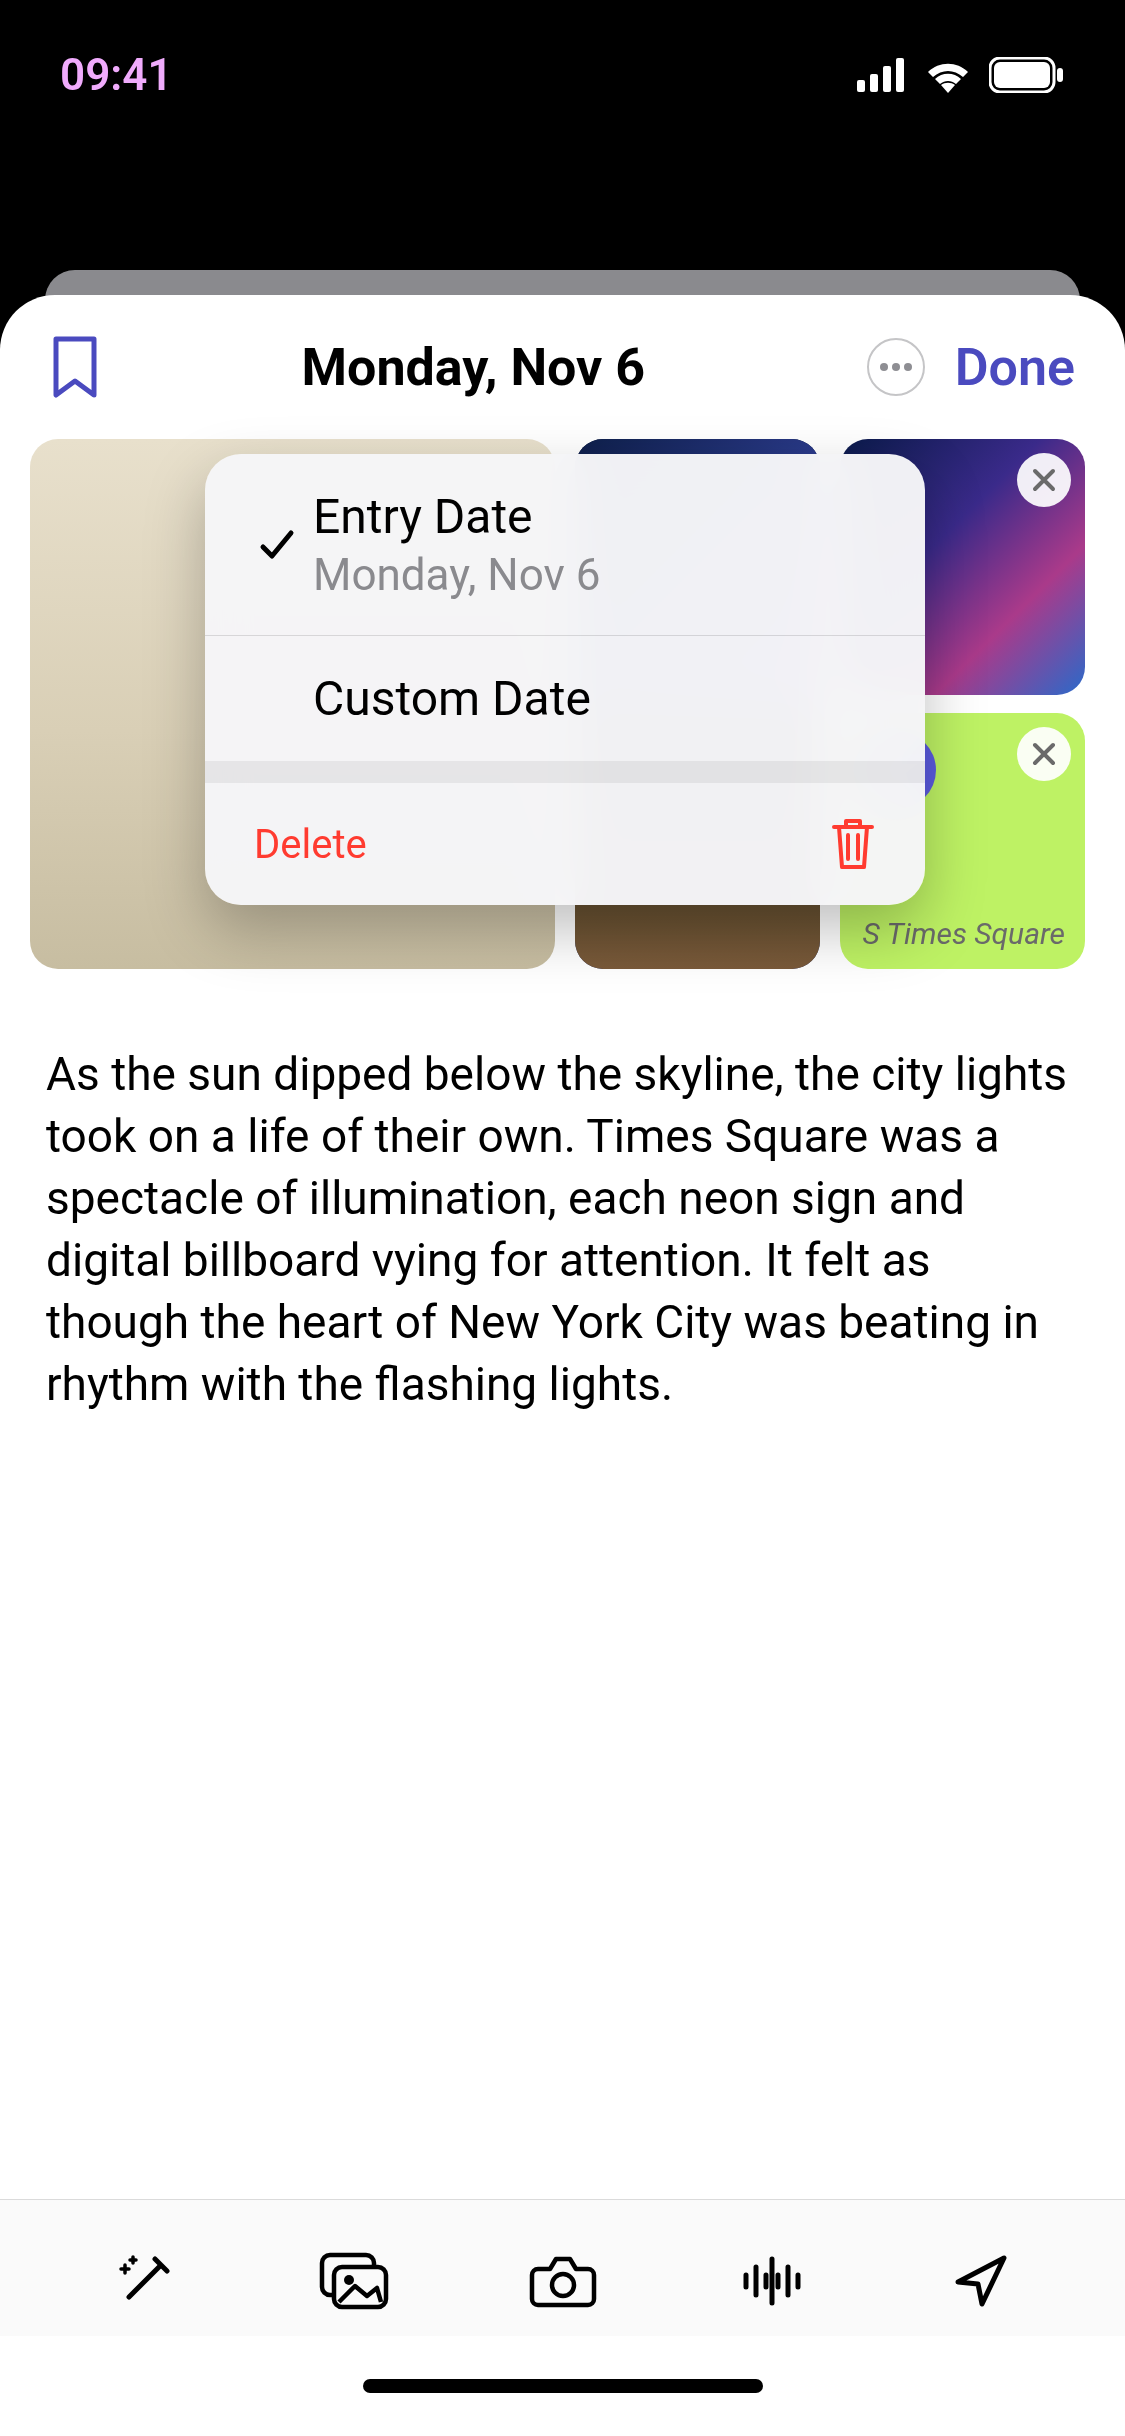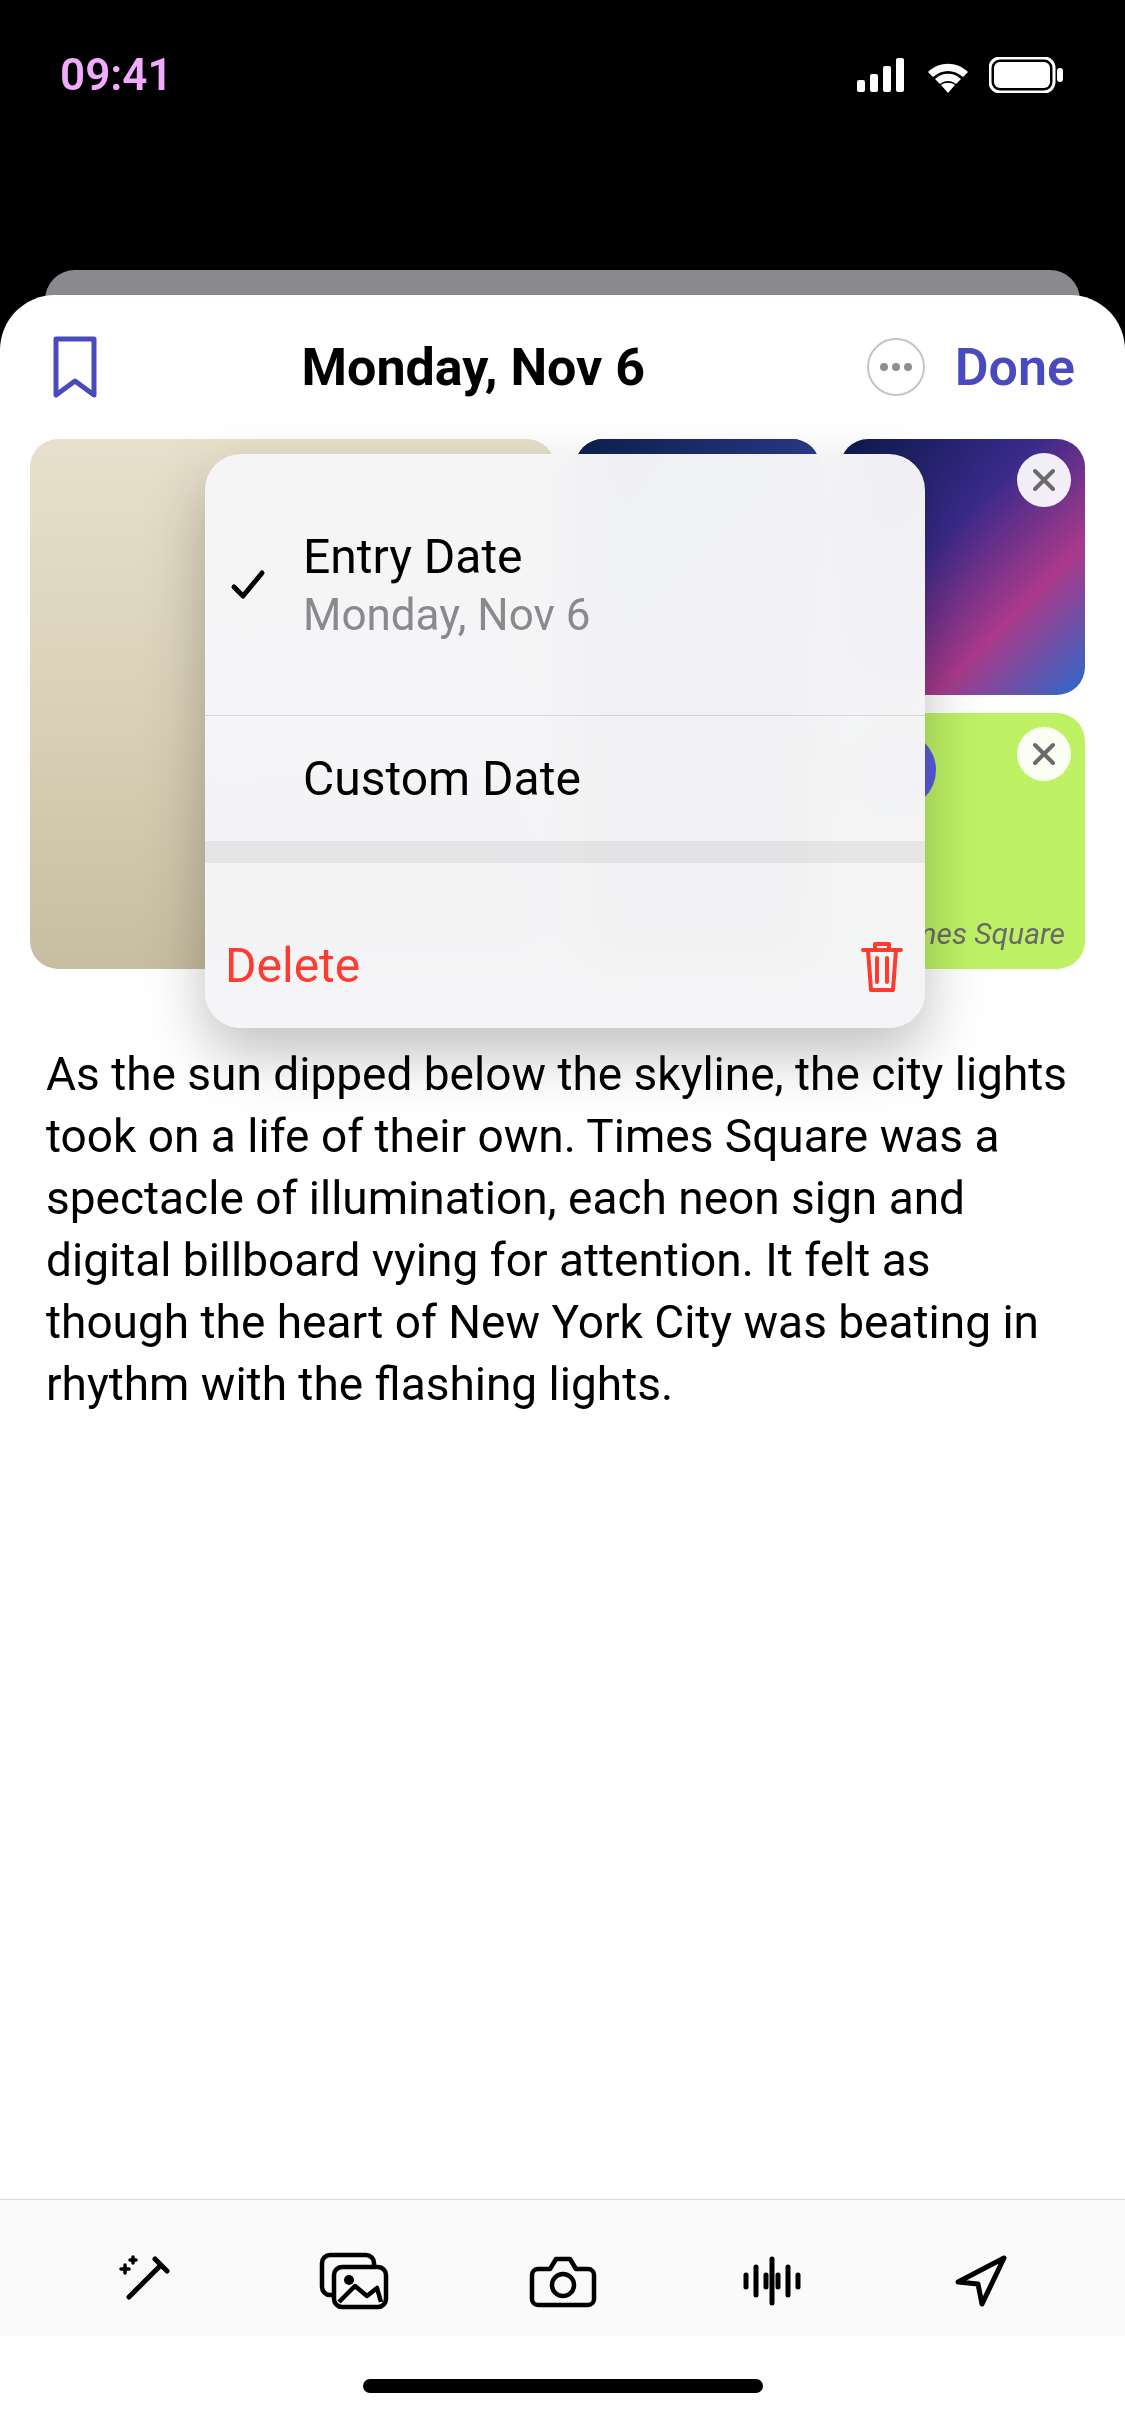--- a/index.html
+++ b/index.html
@@ -19,25 +19,25 @@
 .img-b { flex: 0 0 245px; background: linear-gradient(180deg, #0a1a3a 0%, #1a2a5a 40%, #2a3a7a 100%); display:flex;flex-direction:column; }
 .img-b-top{flex:1;background:linear-gradient(135deg,#0e1f4a 0%, #2a3a8a 50%, #6a3aca 100%);}
 .img-b-bot{flex:1;background:linear-gradient(180deg,#3a3a3a 0%, #5a4a2a 60%, #7a5a3a 100%);}
 .img-c { flex: 0 0 245px; display:flex;flex-direction:column;gap:18px;}
 .img-c-top{flex:1;border-radius:28px;background:linear-gradient(135deg,#0a1a4a 0%, #3a2a8a 40%, #aa3a8a 70%, #2a6aca 100%);position:relative;}
 .img-c-bot{flex:1;border-radius:28px;background:#bef264;position:relative;overflow:hidden;font-style:italic;}
 .star-badge{position:absolute;left:18px;top:18px;width:78px;height:78px;border-radius:50%;background:#5b5bdf;display:flex;align-items:center;justify-content:center;}
 .close-badge{position:absolute;right:14px;top:14px;width:54px;height:54px;border-radius:50%;background:rgba(255,255,255,0.92);display:flex;align-items:center;justify-content:center;color:#6a6a6a;font-size:34px;}
 .map-label{position:absolute;bottom:18px;right:20px;font-size:30px;color:#6a6a6a;}
 .popup { position: absolute; top: 15px; left: 175px; width: 720px; background: rgba(245,245,247,0.98); border-radius: 36px; box-shadow: 0 25px 60px rgba(0,0,0,0.25); overflow:hidden; z-index:10; backdrop-filter: blur(20px);}
-.popup-row { padding: 34px 20px; display:flex; align-items:center; gap:32px;margin-top:40px; }
+.popup-row { padding: 34px 49px; display:flex; align-items:center; gap:13px; }
 .popup-row + .popup-row { border-top: 1.5px solid rgba(0,0,0,0.12); }
 .popup-title { font-size: 48px; color:#000; }
 .popup-sub { font-size: 44px; color:#8a8a8e; margin-top:4px;}
-.popup-delete { color:#ff3b30; font-size:48px; display:flex; justify-content:space-between; align-items:flex-end; width:100%; }
+.popup-delete { color:#ff3b30; font-size:40px; display:flex; justify-content:space-between; align-items:center; width:100%; }
 .popup-sep { height: 22px; background: rgba(0,0,0,0.06); }
 .check { width: 46px; height:46px; display:flex;align-items:center;justify-content:center;}
 .body-text { padding: 74px 46px 40px 46px; font-size: 46px; line-height: 1.35; color:#000; flex:1; overflow:hidden;}
 .body-text p + p { margin-top: 54px; }
 .toolbar { border-top:1.5px solid rgba(0,0,0,0.12); display:flex; justify-content:space-around; align-items:center; padding: 46px 40px 20px 40px; background:#fafafa;}
 .tb-btn { width:90px;height:70px;display:flex;align-items:center;justify-content:center;color:#000;}
 .home-ind { height: 100px; display:flex;align-items:center;justify-content:center;}
 .home-bar { width: 400px; height: 14px; background:#000; border-radius: 10px;}
 svg { display:block; }
 </style>

